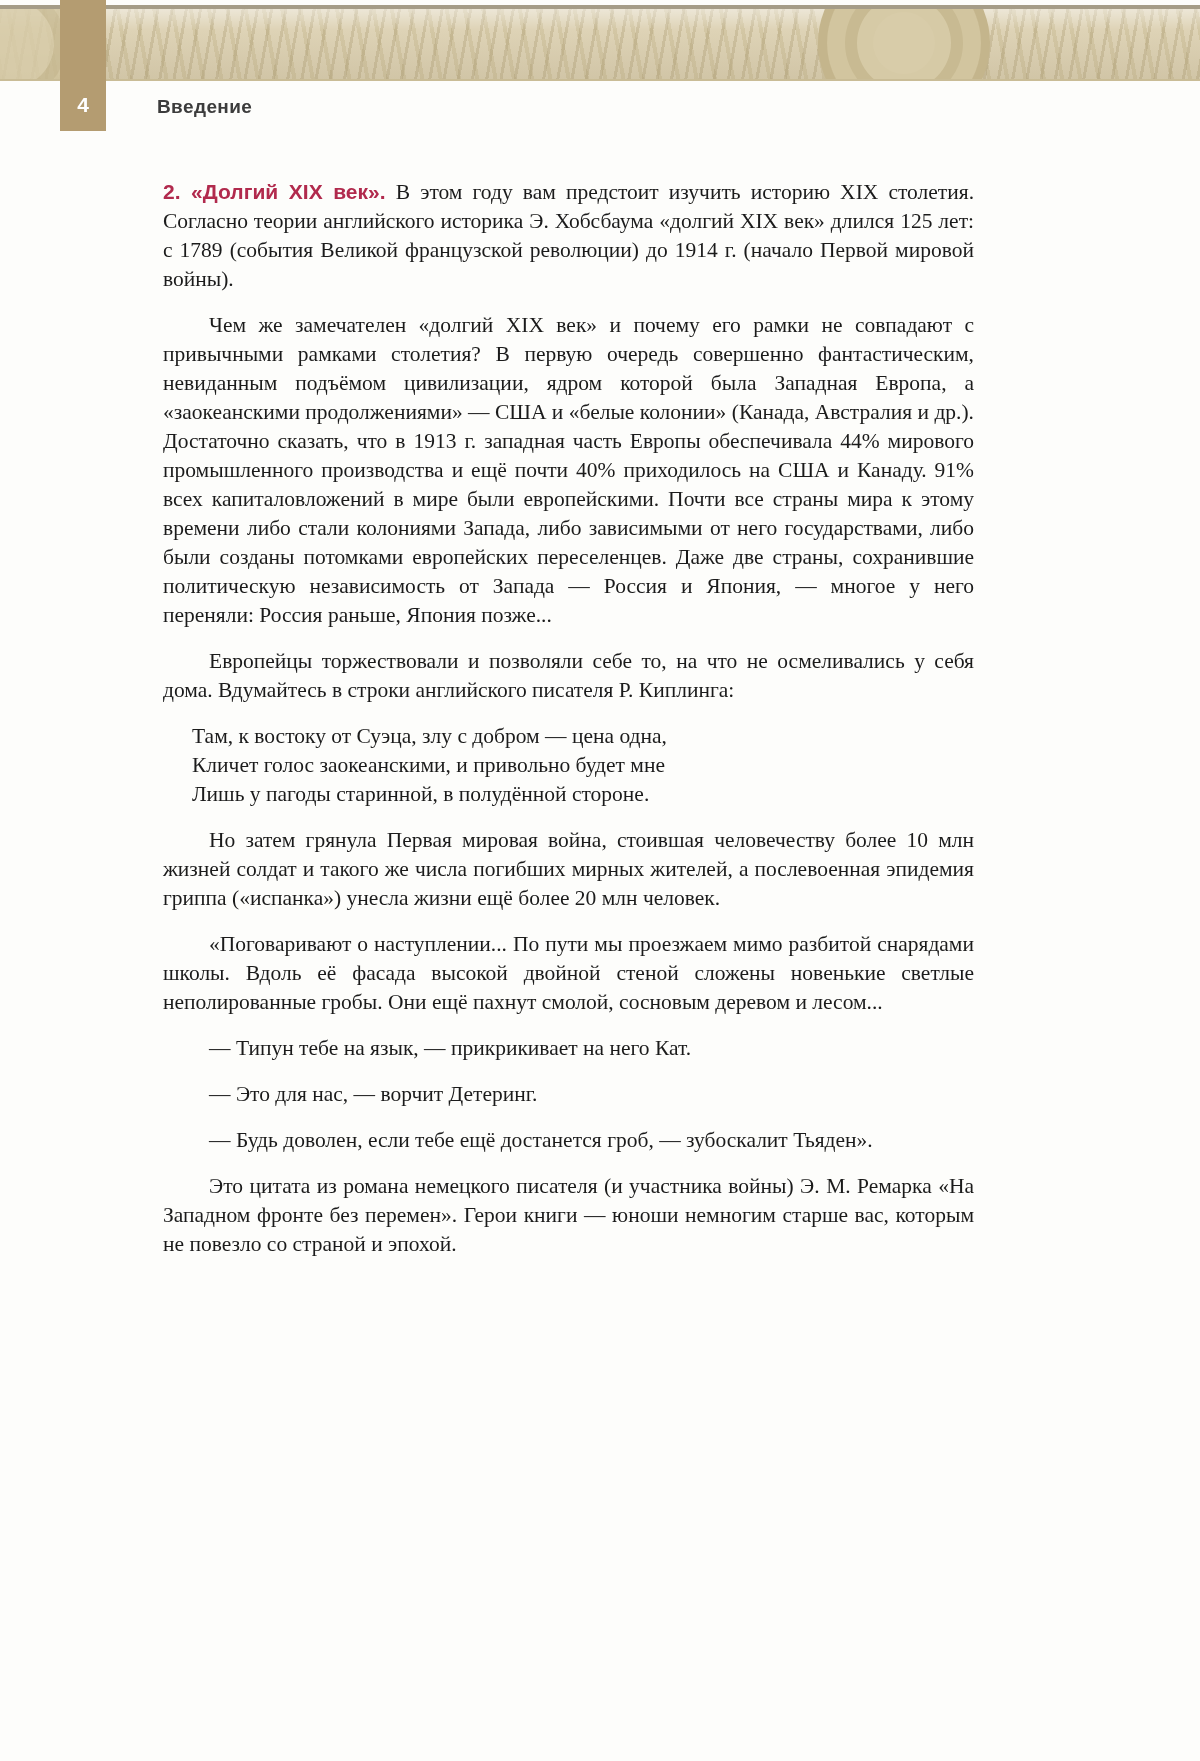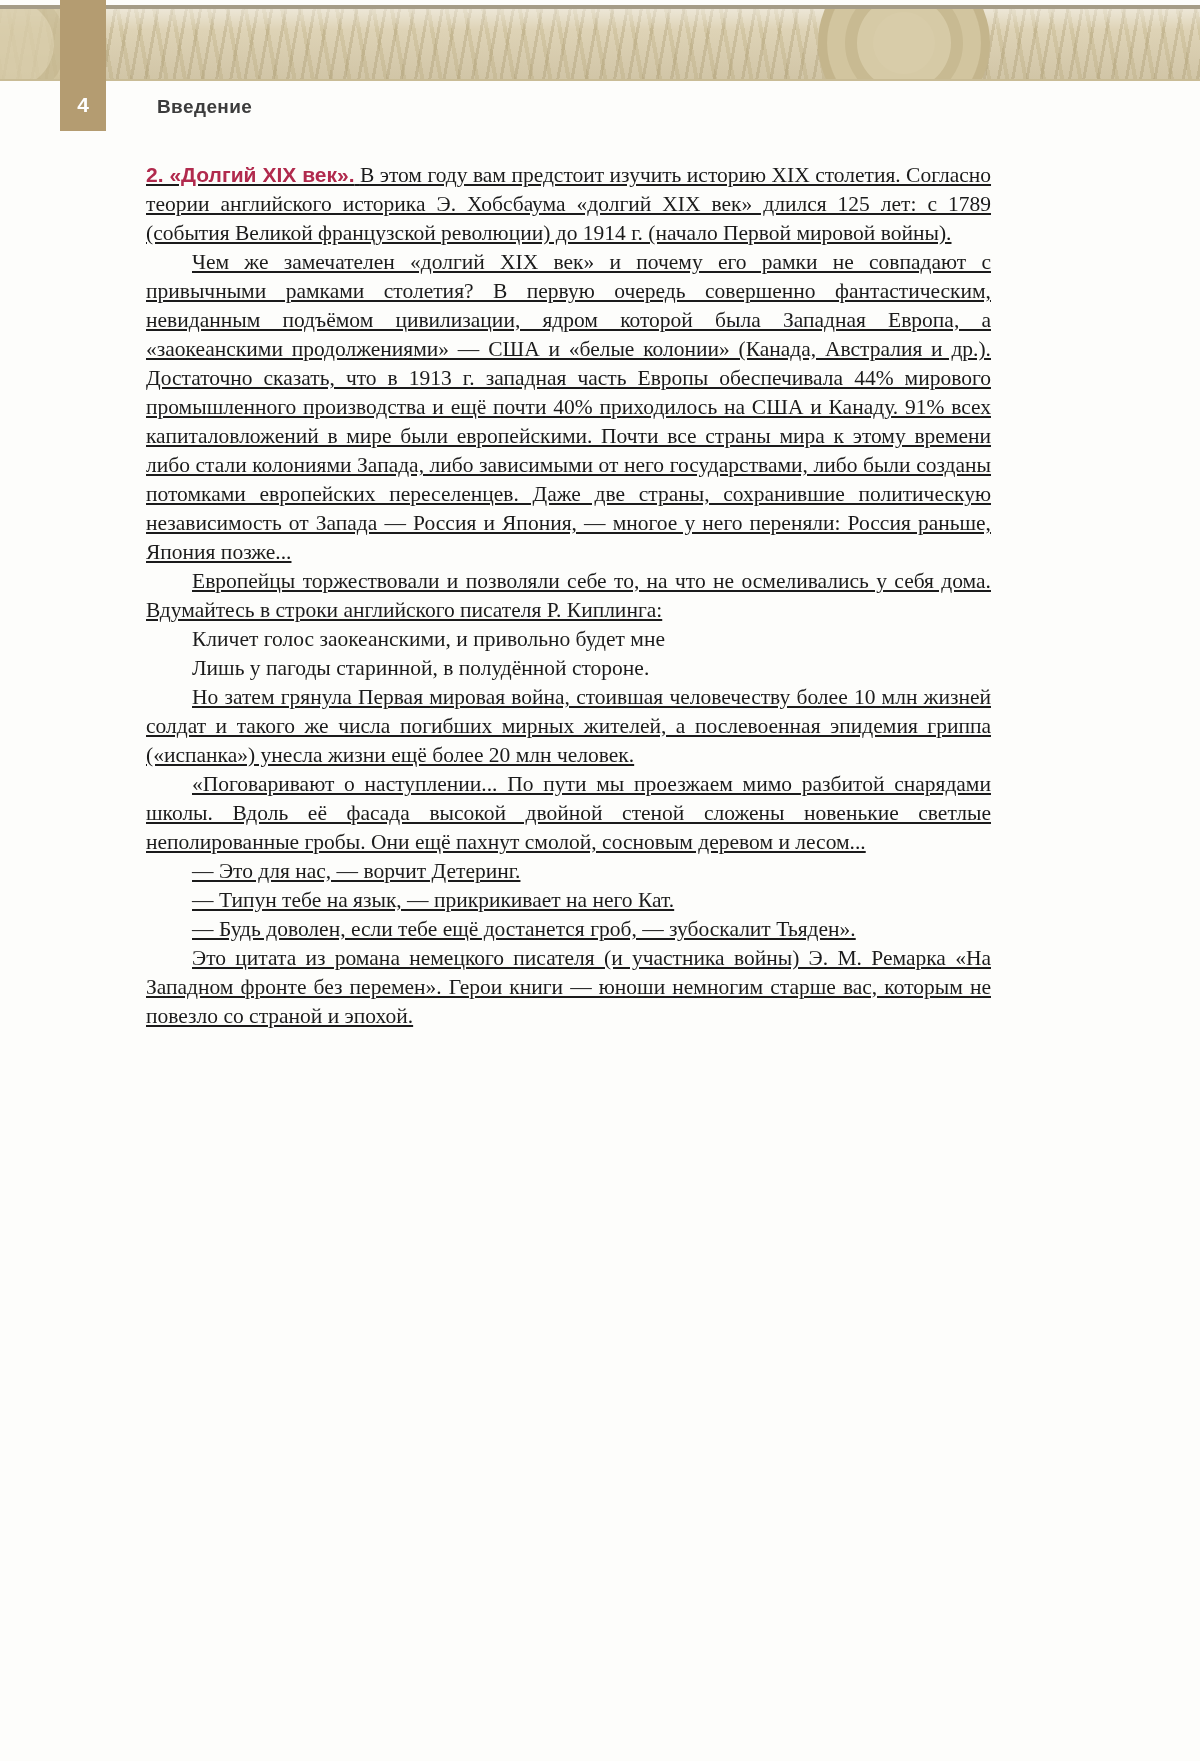--- a/index.html
+++ b/index.html
@@ -97,23 +97,22 @@
   .text-block {
     position: absolute;
     left: 146px;
     top: 160px;
     width: 845px;
     font-size: 21.5px;
     line-height: 29px;
     text-align: justify;
   }
   .para {
-    margin: 0;
+    margin: 17px;
     text-indent: 46px;
-    text-decoration: underline;
   }
   .para.no-indent {
     text-indent: 0;
   }
   .lead {
     font-family: "Liberation Sans", sans-serif;
     font-weight: 700;
     font-size: 21px;
     color: #b12a4d;
   }
@@ -142,23 +141,24 @@
 <main class="text-block">
   <p class="para no-indent">
     <span class="lead">2. «Долгий XIX век».</span>
     <span>В этом году вам предстоит изучить историю XIX столетия. Согласно теории английского историка Э. Хобсбаума «долгий XIX век» длился 125 лет: с 1789 (события Великой французской революции) до 1914 г. (начало Первой мировой войны).</span>
   </p>
 
   <p class="para">Чем же замечателен «долгий XIX век» и почему его рамки не совпадают с привычными рамками столетия? В первую очередь совершенно фантастическим, невиданным подъёмом цивилизации, ядром которой была Западная Европа, а «заокеанскими продолжениями» — США и «белые колонии» (Канада, Австралия и др.). Достаточно сказать, что в 1913 г. западная часть Европы обеспечивала 44% мирового промышленного производства и ещё почти 40% приходилось на США и Канаду. 91% всех капиталовложений в мире были европейскими. Почти все страны мира к этому времени либо стали колониями Запада, либо зависимыми от него государствами, либо были созданы потомками европейских переселенцев. Даже две страны, сохранившие политическую независимость от Запада — Россия и Япония, — многое у него переняли: Россия раньше, Япония позже...</p>
   <p class="para">Европейцы торжествовали и позволяли себе то, на что не осмеливались у себя дома. Вдумайтесь в строки английского писателя Р. Киплинга:</p>
 
   <div class="verse">
+    <p class="verse-line">Там, к востоку от Суэца, злу с добром — цена одна,</p>
     <p class="verse-line">Кличет голос заокеанскими, и привольно будет мне</p>
     <p class="verse-line">Лишь у пагоды старинной, в полудённой стороне.</p>
   </div>
 
   <p class="para">Но затем грянула Первая мировая война, стоившая человечеству более 10 млн жизней солдат и такого же числа погибших мирных жителей, а послевоенная эпидемия гриппа («испанка») унесла жизни ещё более 20 млн человек.</p>
   <p class="para">«Поговаривают о наступлении... По пути мы проезжаем мимо разбитой снарядами школы. Вдоль её фасада высокой двойной стеной сложены новенькие светлые неполированные гробы. Они ещё пахнут смолой, сосновым деревом и лесом...</p>
+  <p class="para">— Типун тебе на язык, — прикрикивает на него Кат.</p>
   <p class="para">— Это для нас, — ворчит Детеринг.</p>
-  <p class="para">— Типун тебе на язык, — прикрикивает на него Кат.</p>
   <p class="para">— Будь доволен, если тебе ещё достанется гроб, — зубоскалит Тьяден».</p>
   <p class="para">Это цитата из романа немецкого писателя (и участника войны) Э. М. Ремарка «На Западном фронте без перемен». Герои книги — юноши немногим старше вас, которым не повезло со страной и эпохой.</p>
 </main>
 
 </body></html>

